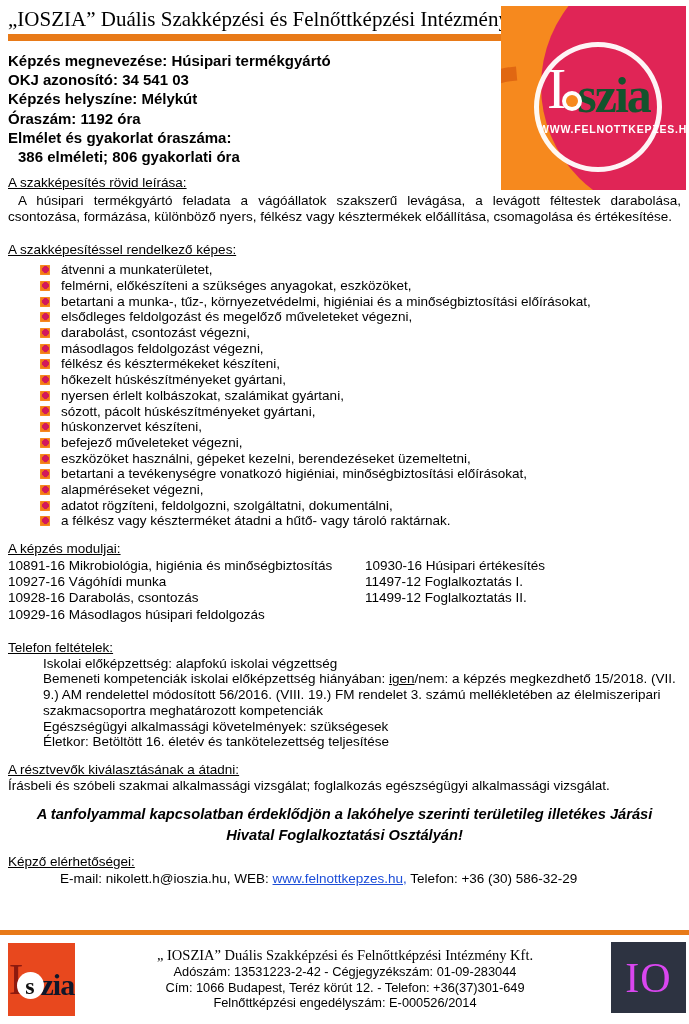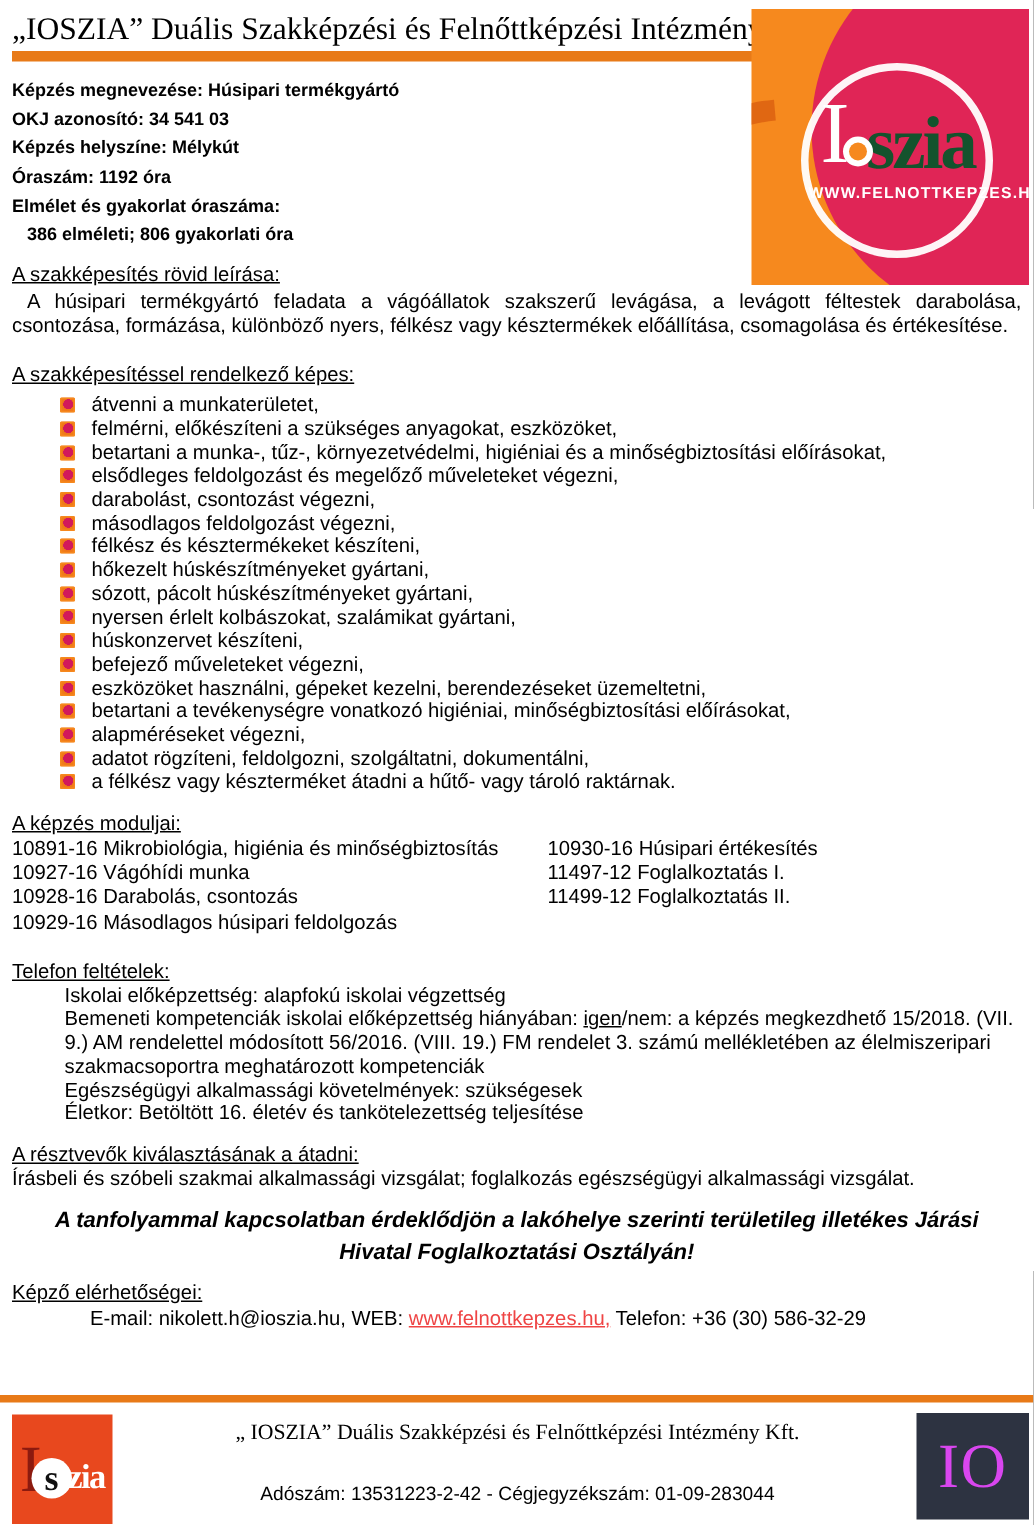--- a/index.html
+++ b/index.html
@@ -7,21 +7,21 @@
   .page {
     position:relative; width:689px; height:1024px; margin:0 auto;
     background:#fff; overflow:hidden;
     font-family:"Liberation Sans", sans-serif; color:#000;
   }
   
   .header { padding:7px 8px 0 8px; }
   .title { font-family:"Liberation Serif", serif; font-weight:400; font-size:21px; line-height:24px; }
   .rule  { margin-top:3px; width:497px; height:7px; background:#E87A18; }
   
-  .info { margin:10px 8px 0 8px; font-weight:700; font-size:12px; line-height:19.2px; }
+  .info { margin:10px 8px 0 8px; font-weight:700; font-size:15px; line-height:19.2px; }
   .info .indent { padding-left:10px; }
   
   .logo { position:absolute; left:501px; top:6px; width:185px; height:184px; background:#F6891E; overflow:hidden; }
   .logo-blob  { position:absolute; left:40px; top:-50px; width:260px; height:260px; border-radius:50%; background:#E02556; }
   .logo-swoosh{ position:absolute; left:-90px; top:60px; width:230px; height:230px; border-radius:50%;
                 border:14px solid transparent; border-left:14px solid rgba(205,75,10,.55); transform:rotate(40deg); }
   .logo-ring  { position:absolute; left:33px; top:36px; width:128px; height:130px; border:5px solid rgba(255,255,255,.95); border-radius:50%; }
   .logo-word  { position:absolute; left:46px; top:54px; display:flex; align-items:flex-end; }
   .logo-i     { font-family:"Liberation Serif", serif; font-size:58px; line-height:1; color:#fff; }
   .logo-disc  { width:20px; height:20px; border-radius:50%; background:#fff; margin:0 0 7px -4px; position:relative; z-index:1; }
@@ -45,33 +45,33 @@
   .modules .col-left  { width:357px; }
   .modules .col-right { flex:1; }
   .modules div { line-height:16.2px; }
   .sec-entry-h { margin-top:17px; }
   .entry { margin-left:35px; }
   .entry div, .entry p { line-height:15.8px; }
   .sec-select-h { margin-top:12px; }
   .notice { margin-top:10px; font-size:14.7px; font-weight:700; font-style:italic; text-align:center; line-height:21px; padding:0 4px; }
   .sec-contact-h { margin-top:8px; }
   .contact-line { margin-top:1px; padding-left:52px; }
-  .contact-line a { color:#ef4444; text-decoration:underline; }
+  .contact-line a { color:#1d4ed8; text-decoration:underline; }
   .u { text-decoration:underline; }
   
   .footer-bar { position:absolute; left:0; top:930px; width:689px; height:5px; background:#E87A18; }
   .footer-text { position:absolute; left:105px; top:947px; width:480px; text-align:center; }
   .footer-text .f1 { font-family:"Liberation Serif", serif; font-size:14.5px; line-height:17px; }
-  .footer-text .fx { font-size:12.8px; line-height:15.6px;margin-top:24px; }
+  .footer-text .fx { font-size:12.8px; line-height:15.6px; }
   .flogo { position:absolute; left:8px; top:943px; width:67px; height:73px; background:#E8481E;
            display:flex; align-items:center; justify-content:center; }
   .fl-i   { font-family:"Liberation Serif", serif; font-size:44px; line-height:1; color:#8C1A0F; }
   .fl-disc{ width:27px; height:27px; border-radius:50%; background:#fff; display:flex; align-items:center; justify-content:center; margin:12px 0 0 -7px; position:relative; z-index:1; }
   .fl-s   { font-family:"Liberation Serif", serif; font-weight:700; font-size:24px; line-height:1; color:#111; }
-  .fl-zia { font-family:"Liberation Serif", serif; font-weight:700; font-size:23px; line-height:1; color:#ffffff; margin:10px 0 0 -3px; letter-spacing:-1px; }
+  .fl-zia { font-family:"Liberation Serif", serif; font-weight:700; font-size:30px; line-height:1; color:#0f172a; margin:10px 0 0 -3px; letter-spacing:-1px; }
   .frlogo { position:absolute; left:611px; top:942px; width:75px; height:71px; background:#2D3341;
             display:flex; align-items:center; justify-content:center;
             font-family:"Liberation Serif", serif; font-size:42px; color:#d946ef; letter-spacing:1px; }
 </style>
 </head>
 <body>
 
 <div class="page">
 
   <div class="header">
@@ -134,25 +134,25 @@
       <li>
           <span class="bullet"></span>
           <span>félkész és késztermékeket készíteni,</span>
         </li>
       <li>
           <span class="bullet"></span>
           <span>hőkezelt húskészítményeket gyártani,</span>
         </li>
       <li>
           <span class="bullet"></span>
+          <span>nyersen érlelt kolbászokat, szalámikat gyártani,</span>
+        </li>
+      <li>
+          <span class="bullet"></span>
           <span>sózott, pácolt húskészítményeket gyártani,</span>
-        </li>
-      <li>
-          <span class="bullet"></span>
-          <span>nyersen érlelt kolbászokat, szalámikat gyártani,</span>
         </li>
       <li>
           <span class="bullet"></span>
           <span>húskonzervet készíteni,</span>
         </li>
       <li>
           <span class="bullet"></span>
           <span>befejező műveleteket végezni,</span>
         </li>
       <li>

